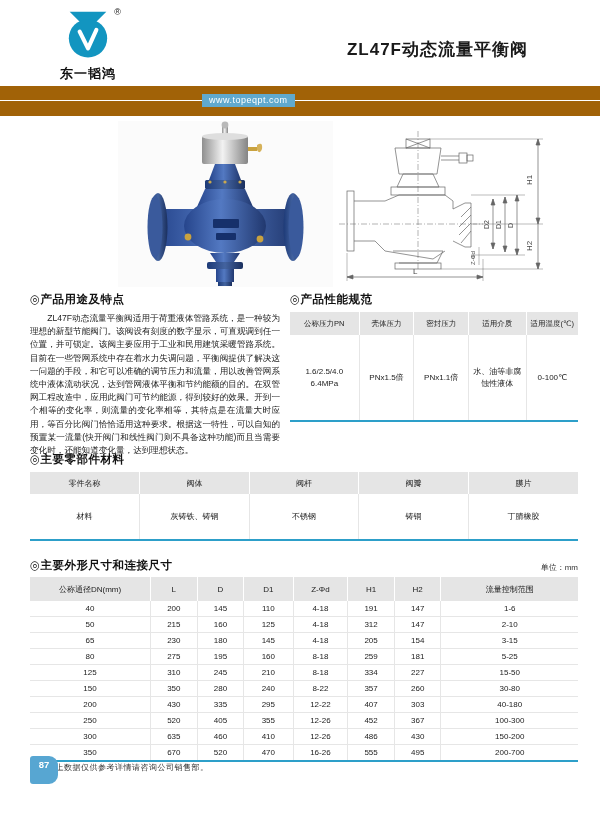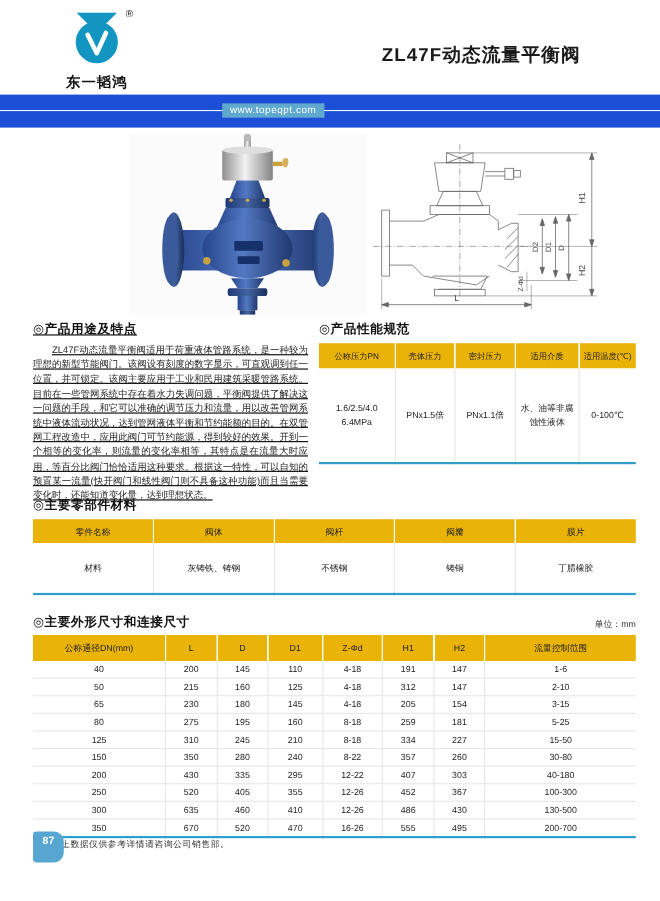--- a/index.html
+++ b/index.html
@@ -8,39 +8,39 @@
   .page { position:relative; width:600px; height:819px; background:#fff; overflow:hidden; }
 
   
   .logo { position:absolute; left:56px; top:10px; width:64px; text-align:center; }
   .logo-mark { position:relative; display:inline-block; width:50px; height:50px; }
   .logo-reg { position:absolute; right:-8px; top:-3px; font-size:9px; color:#111; }
   .logo-text { font-size:13px; font-weight:bold; color:#111; letter-spacing:1px; margin-top:1px; white-space:nowrap; }
   .page-title { position:absolute; right:72px; top:38px; font-size:17px; font-weight:bold; color:#1a1a1a; letter-spacing:1px; }
 
   
-  .site-bar { position:absolute; left:0; top:86px; width:600px; height:30px; background:#1d4ed8; }
+  .site-bar { position:absolute; left:0; top:86px; width:600px; height:30px; background:#a16207; }
   .site-line { position:absolute; left:0; top:14px; width:100%; height:1px; background:#ffffff; }
   .site-url { position:absolute; left:202px; top:8px; background:#60a9ce; padding:0 7px; color:#fff; font-size:9px; line-height:13px; letter-spacing:0.5px; }
 
   
   .photo { position:absolute; left:118px; top:121px; width:215px; height:166px; }
   .drawing { position:absolute; left:333px; top:129px; width:258px; height:158px; }
 
   
   .sec-heading { font-size:11.5px; font-weight:bold; color:#111; letter-spacing:0.5px; }
 
   
-  .usage { position:absolute; left:30px; top:292px; width:250px;text-decoration:underline; }
+  .usage { position:absolute; left:30px; top:292px; width:250px; }
   .usage-body { margin-top:5px; font-size:8.6px; line-height:13.2px; color:#222; text-align:justify; text-indent:2em; }
 
   
   .perf { position:absolute; left:290px; top:292px; width:288px; }
   .data-table { width:100%; border-collapse:collapse; margin-top:5px; table-layout:fixed; }
-  .data-table th { background:#eab308; font-size:7.5px; font-weight:normal; color:#222; height:23px; border-right:1px solid #fff; white-space:nowrap; overflow:hidden; text-align:center; }
+  .data-table th { background:#e5e5e5; font-size:7.5px; font-weight:normal; color:#222; height:23px; border-right:1px solid #fff; white-space:nowrap; overflow:hidden; text-align:center; }
   .data-table th:last-child { border-right:none; }
   .data-table td { font-size:8px; color:#222; text-align:center; border-right:1px solid #e6e6e6; border-bottom:1px solid #e6e6e6; background:#fff; }
   .data-table td:last-child { border-right:none; }
   .perf .data-table { border-bottom:2px solid #2d9fc9; }
   .perf .data-table td { height:86px; white-space:pre-line; line-height:12px; padding:0 3px; border-bottom:none; }
 
   
   .materials { position:absolute; left:30px; top:452px; width:548px; }
   .materials .data-table { border-bottom:2px solid #2d9fc9; }
   .materials .data-table th { height:22px; font-size:8px; }
@@ -371,21 +371,21 @@
             <td>100-300</td>
           </tr>
           <tr>
             <td>300</td>
             <td>635</td>
             <td>460</td>
             <td>410</td>
             <td>12-26</td>
             <td>486</td>
             <td>430</td>
-            <td>130-500</td>
+            <td>150-200</td>
           </tr>
           <tr>
             <td>350</td>
             <td>670</td>
             <td>520</td>
             <td>470</td>
             <td>16-26</td>
             <td>555</td>
             <td>495</td>
             <td>200-700</td>

